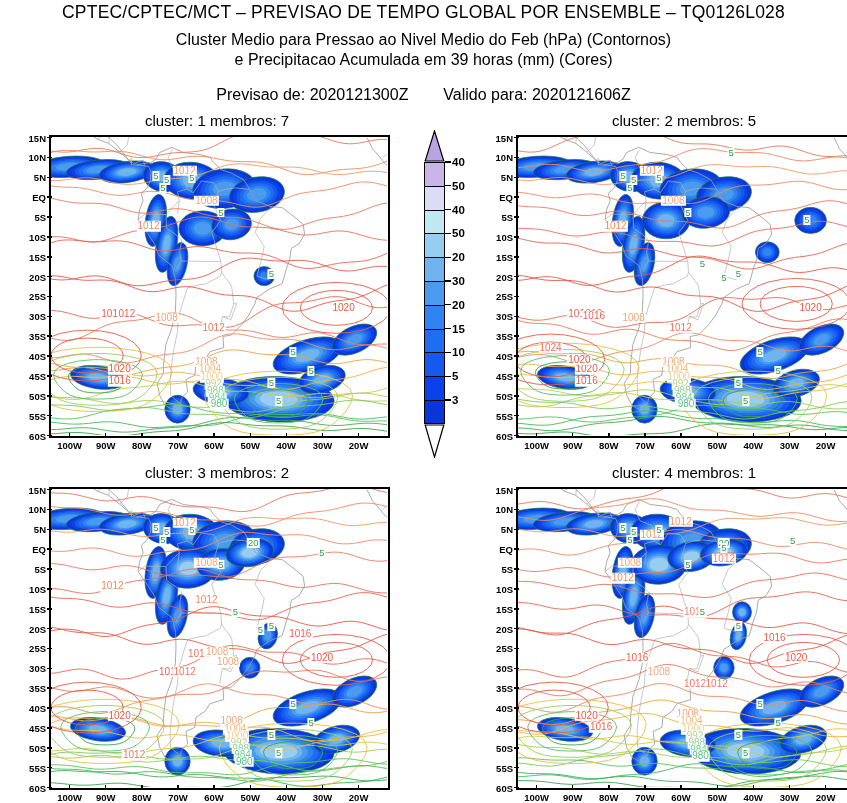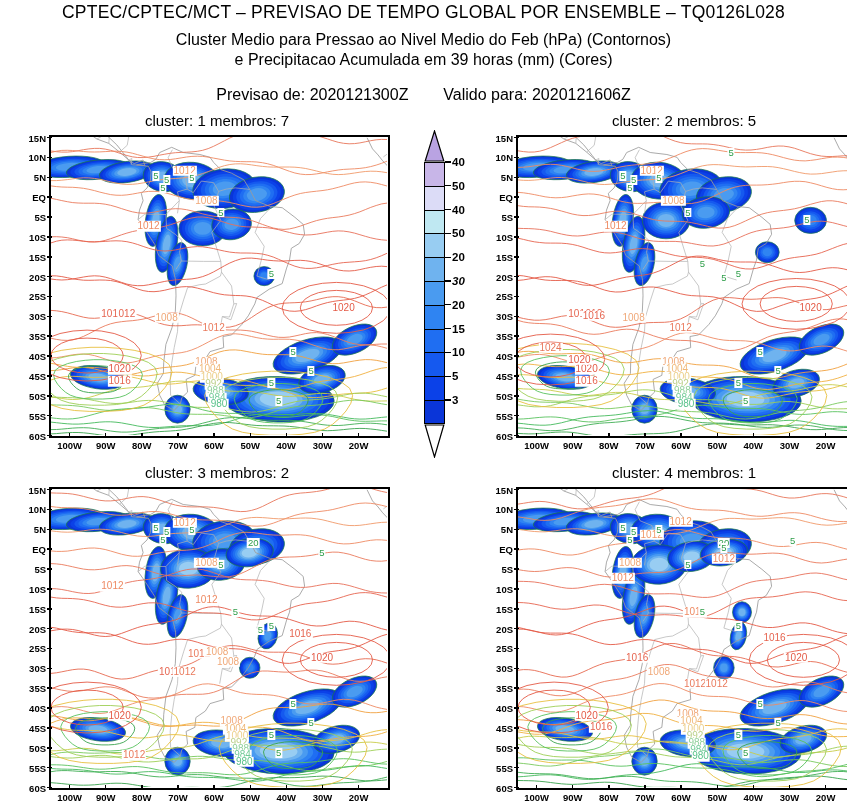--- a/index.html
+++ b/index.html
@@ -1288,21 +1288,21 @@
     <div class="cblab" style="left: 452px; top: 162px;">40</div>
     <div class="cbtick" style="left: 445px; top: 161.3px; width: 6px;"></div>
     <div class="cblab" style="left: 452px; top: 185.8px;">50</div>
     <div class="cbtick" style="left: 445px; top: 185.1px; width: 6px;"></div>
     <div class="cblab" style="left: 452px; top: 209.6px;">40</div>
     <div class="cbtick" style="left: 445px; top: 208.9px; width: 6px;"></div>
     <div class="cblab" style="left: 452px; top: 233.4px;">50</div>
     <div class="cbtick" style="left: 445px; top: 232.7px; width: 6px;"></div>
     <div class="cblab" style="left: 452px; top: 257.2px;">20</div>
     <div class="cbtick" style="left: 445px; top: 256.5px; width: 6px;"></div>
-    <div class="cblab" style="left: 452px; top: 281px; font-style: italic;">30</div>
+    <div class="cblab" style="left: 452px; top: 281px;">30</div>
     <div class="cbtick" style="left: 445px; top: 280.3px; width: 6px;"></div>
     <div class="cblab" style="left: 452px; top: 304.8px;">20</div>
     <div class="cbtick" style="left: 445px; top: 304.1px; width: 6px;"></div>
     <div class="cblab" style="left: 452px; top: 328.6px;">15</div>
     <div class="cbtick" style="left: 445px; top: 327.9px; width: 6px;"></div>
     <div class="cblab" style="left: 452px; top: 352.4px;">10</div>
     <div class="cbtick" style="left: 445px; top: 351.7px; width: 6px;"></div>
     <div class="cblab" style="left: 452px; top: 376.2px;">5</div>
     <div class="cbtick" style="left: 445px; top: 375.5px; width: 6px;"></div>
     <div class="cblab" style="left: 452px; top: 400px;">3</div>

